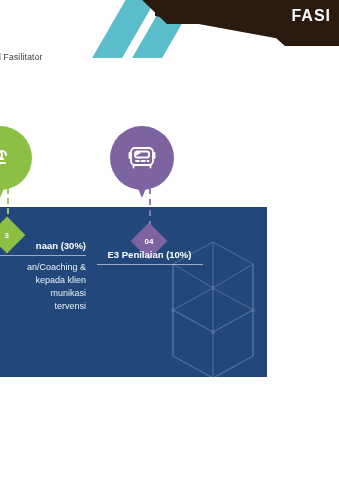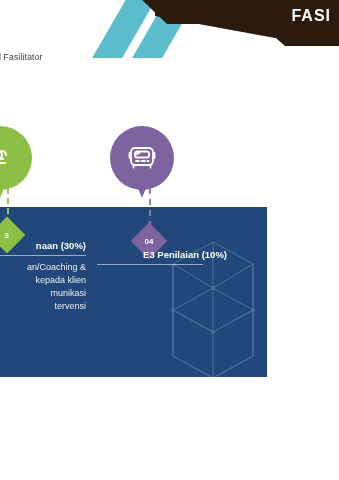--- a/index.html
+++ b/index.html
@@ -82,21 +82,21 @@
     display:flex;align-items:center;justify-content:center;
   }
   .diamond span{
     transform:rotate(-45deg);
     color:#ffffff;font-size:8px;font-weight:bold;
   }
   .diamond-purple{left:136px;top:228px;background:#7D63A0;}
   .diamond-green{left:-6px;top:222px;background:#8DBF45;}
 
   
-  .ms{position:absolute;text-align:right;color:#ffffff;}
+  .ms{position:absolute;text-align:center;color:#ffffff;}
   .ms-title{
     font-size:9.5px;font-weight:bold;white-space:nowrap;
     padding-bottom:4px;
   }
   .ms-rule{
     height:1px;background:rgba(255,255,255,.55);
     margin:0 auto 5px auto;
   }
   .ms-body{
     font-size:9px;line-height:13px;color:#E9EEF5;white-space:nowrap;

